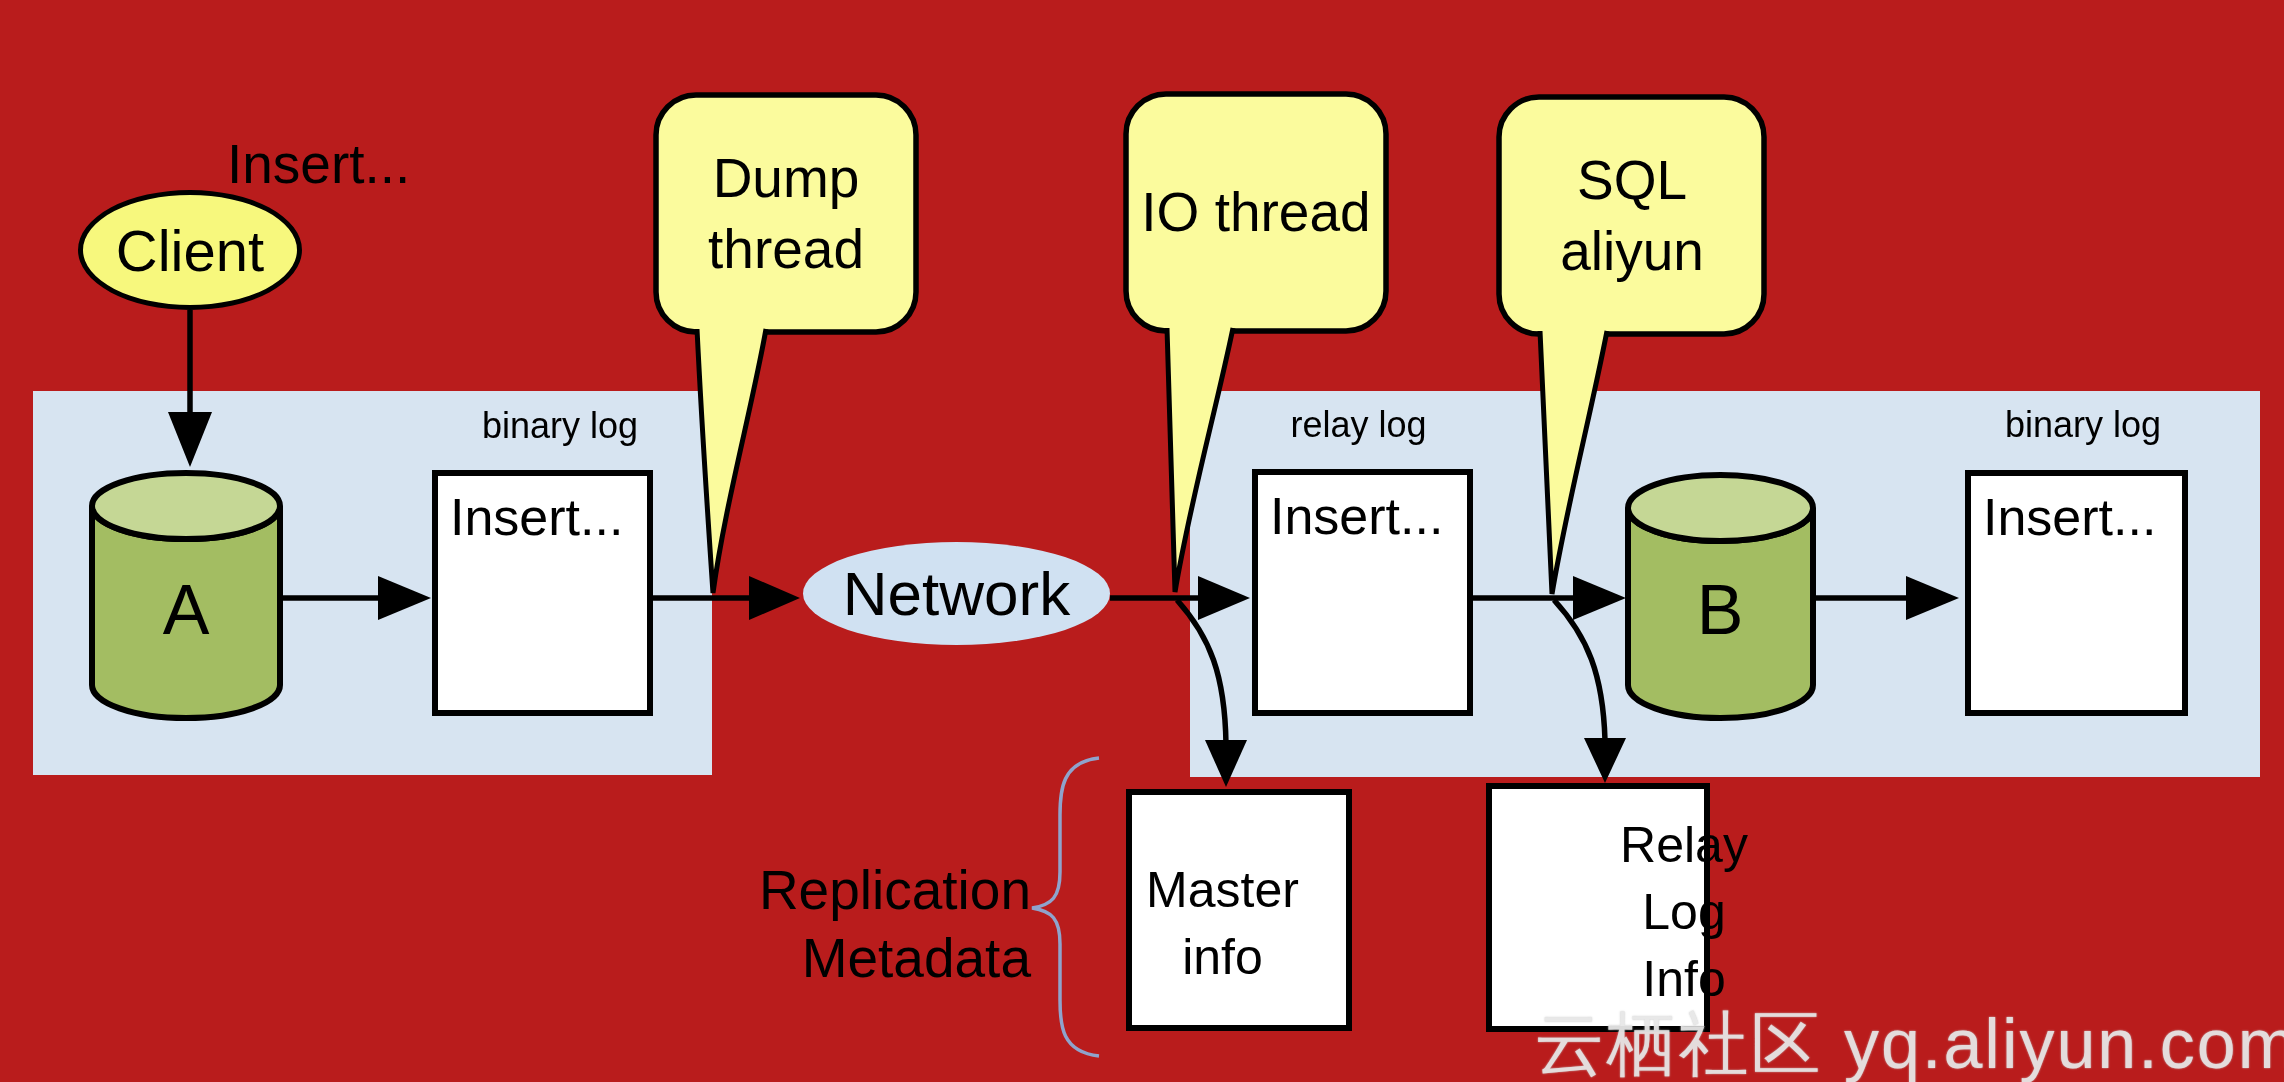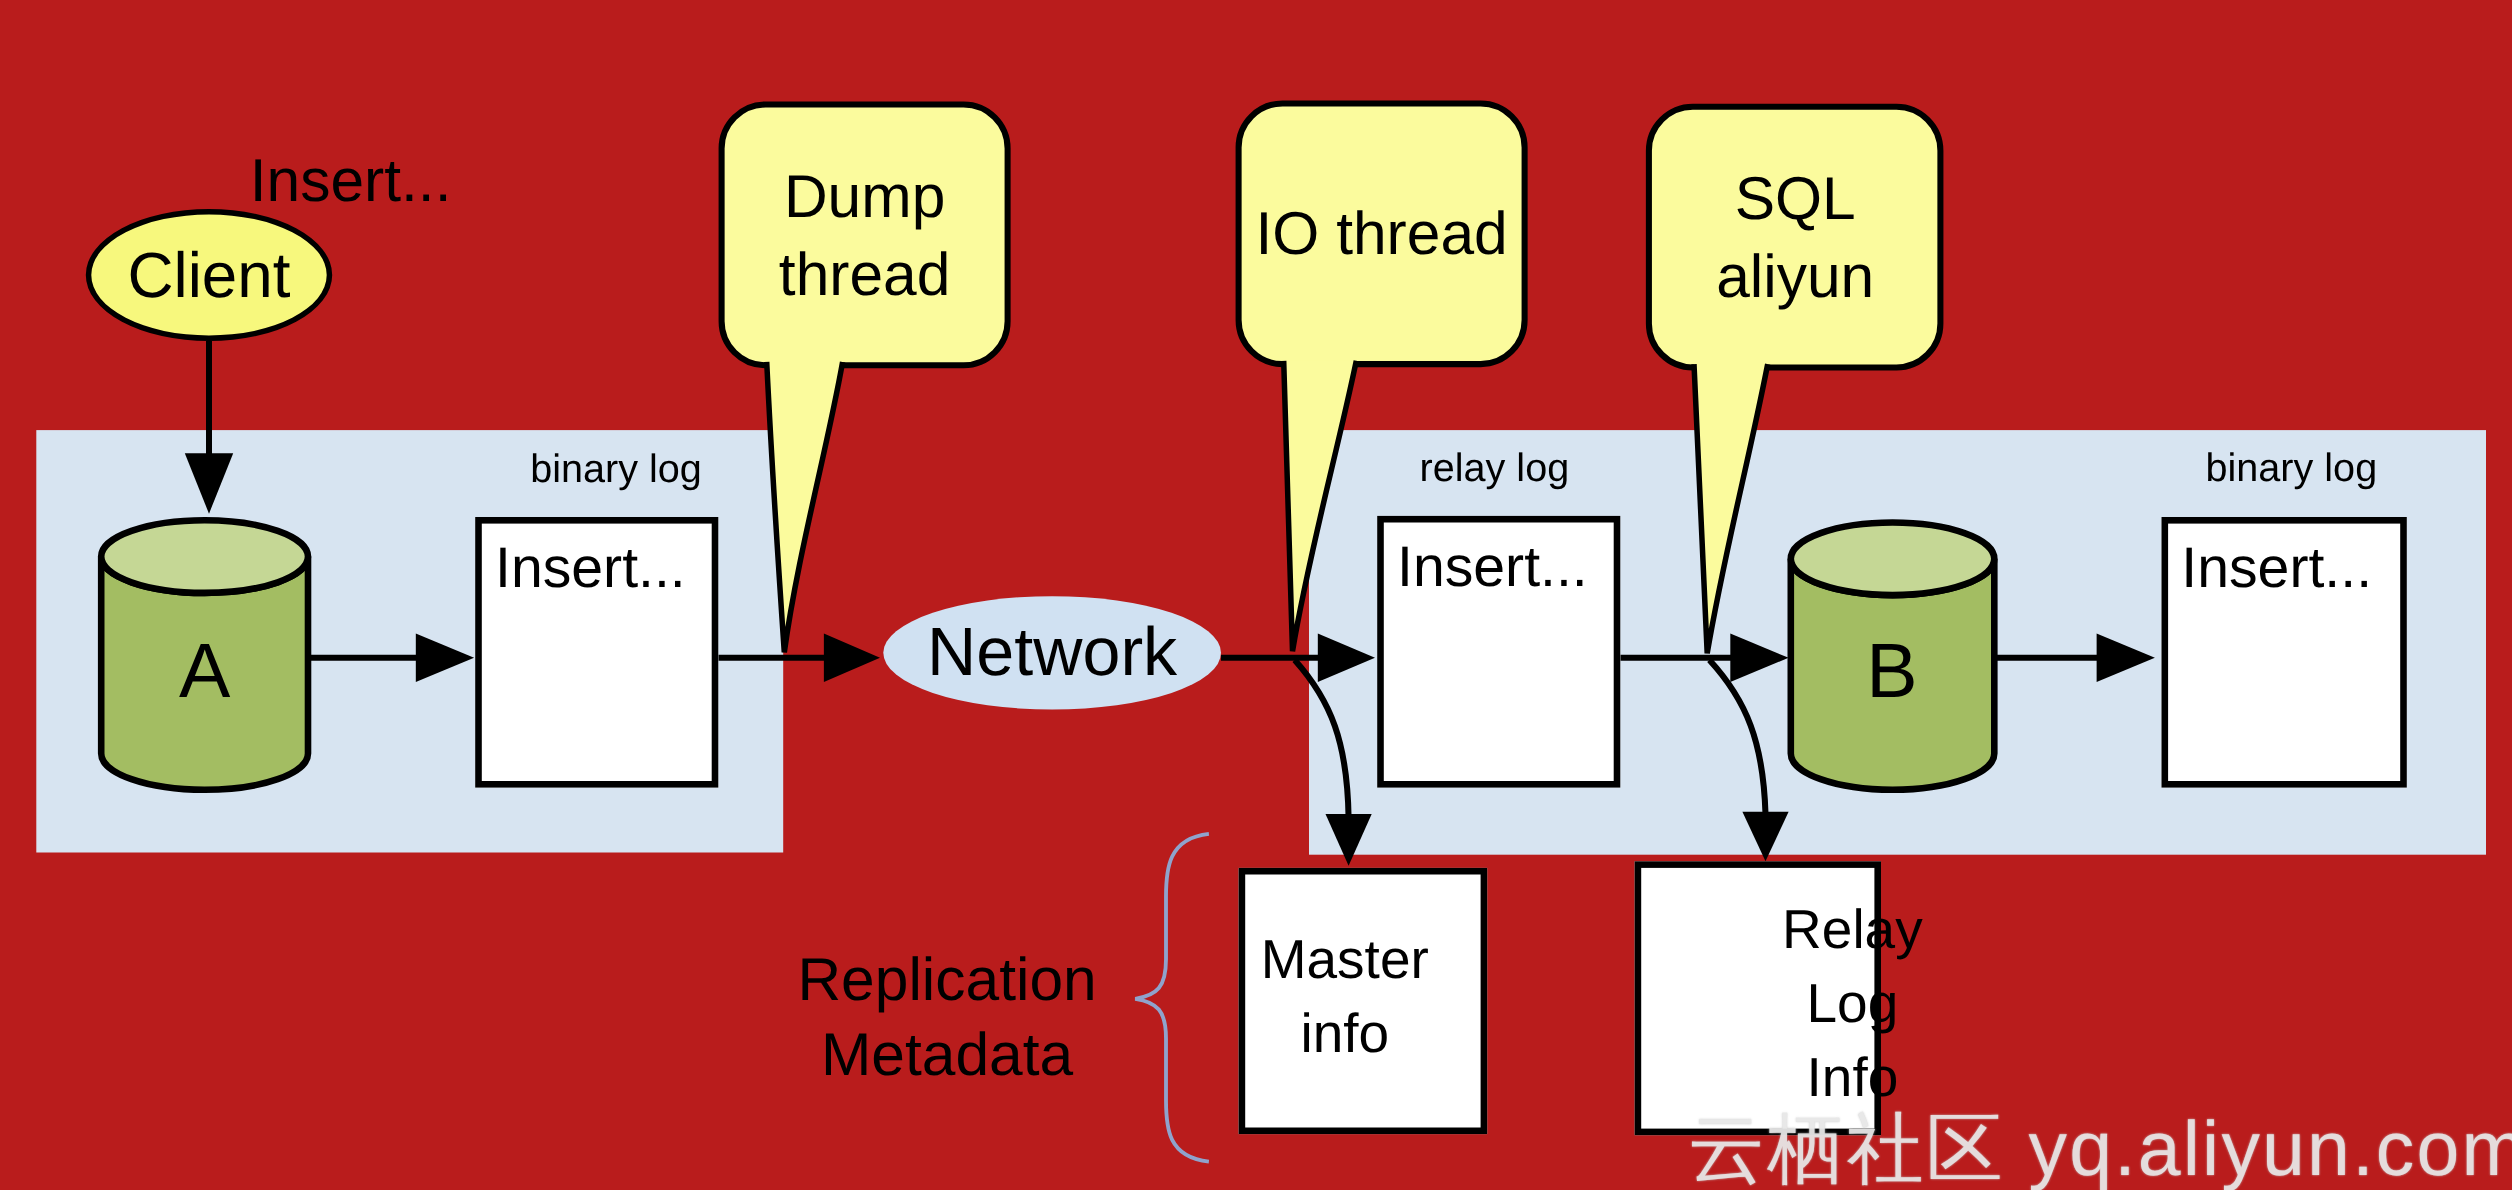--- a/index.html
+++ b/index.html
@@ -140,22 +140,22 @@
   <div class="box-caption" style="left:1248px; top:407px; width:221px;">relay log</div>
   <div class="wbox" style="left:1252px; top:469px; width:221px; height:247px;">
     <div class="box-content">Insert...</div>
   </div>
 
   <div class="box-caption" style="left:1963px; top:407px; width:240px;">binary log</div>
   <div class="wbox" style="left:1965px; top:470px; width:223px; height:246px;">
     <div class="box-content">Insert...</div>
   </div>
 
-  <div class="abs" id="replication-metadata-label" style="text-align:center;">Replication Metadata</div>
+  <div class="abs" id="replication-metadata-label" style="text-align:right;">Replication Metadata</div>
 
   <div class="wbox" style="left:1126px; top:789px; width:226px; height:242px;"></div>
-  <div class="meta-box-label" style="left:1126px; top:839px; width:193px;">Master info</div>
+  <div class="meta-box-label" style="left:1126px; top:857px; width:193px;">Master info</div>
 
   <div class="wbox" style="left:1486px; top:783px; width:224px; height:249px;"></div>
   <div class="meta-box-label" style="left:1604px; top:812px; width:160px;">Relay Log Info</div>
 
   <div class="abs" id="watermark">云栖社区 yq.aliyun.com</div>
 </div>
 
 </body></html>

